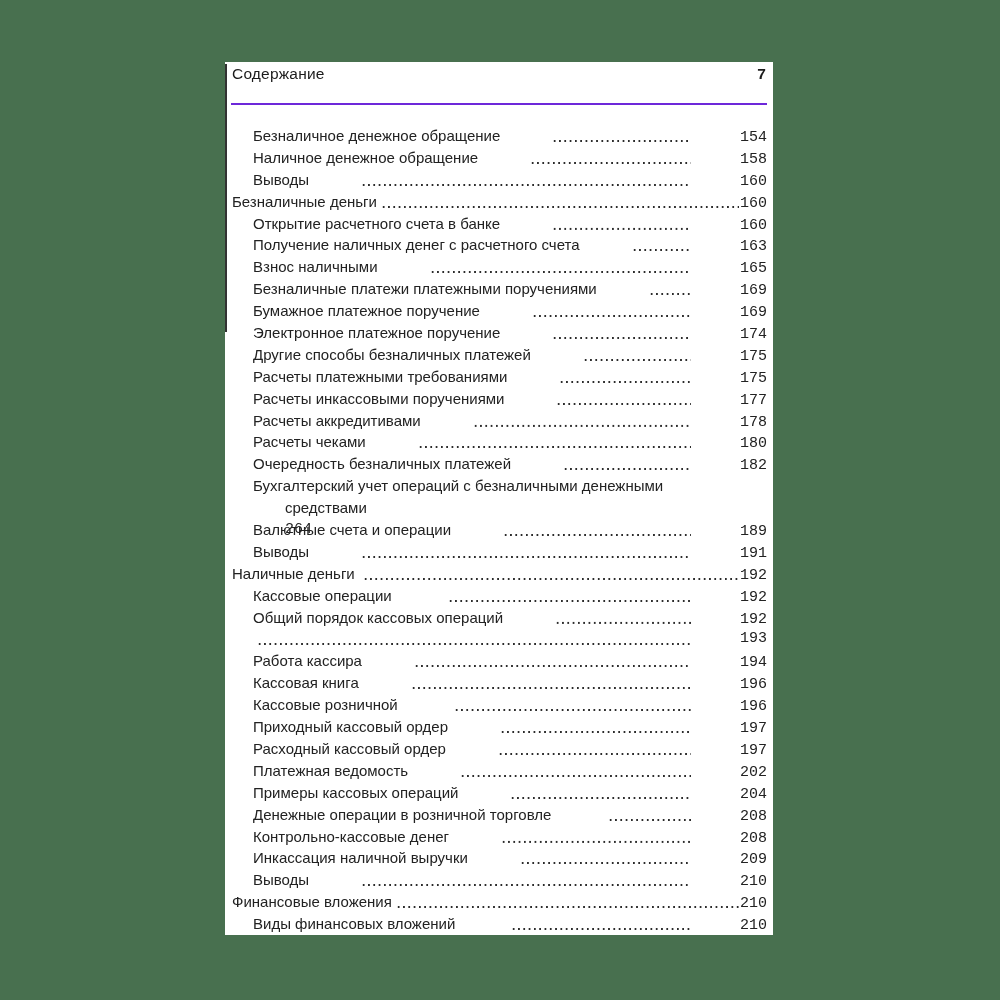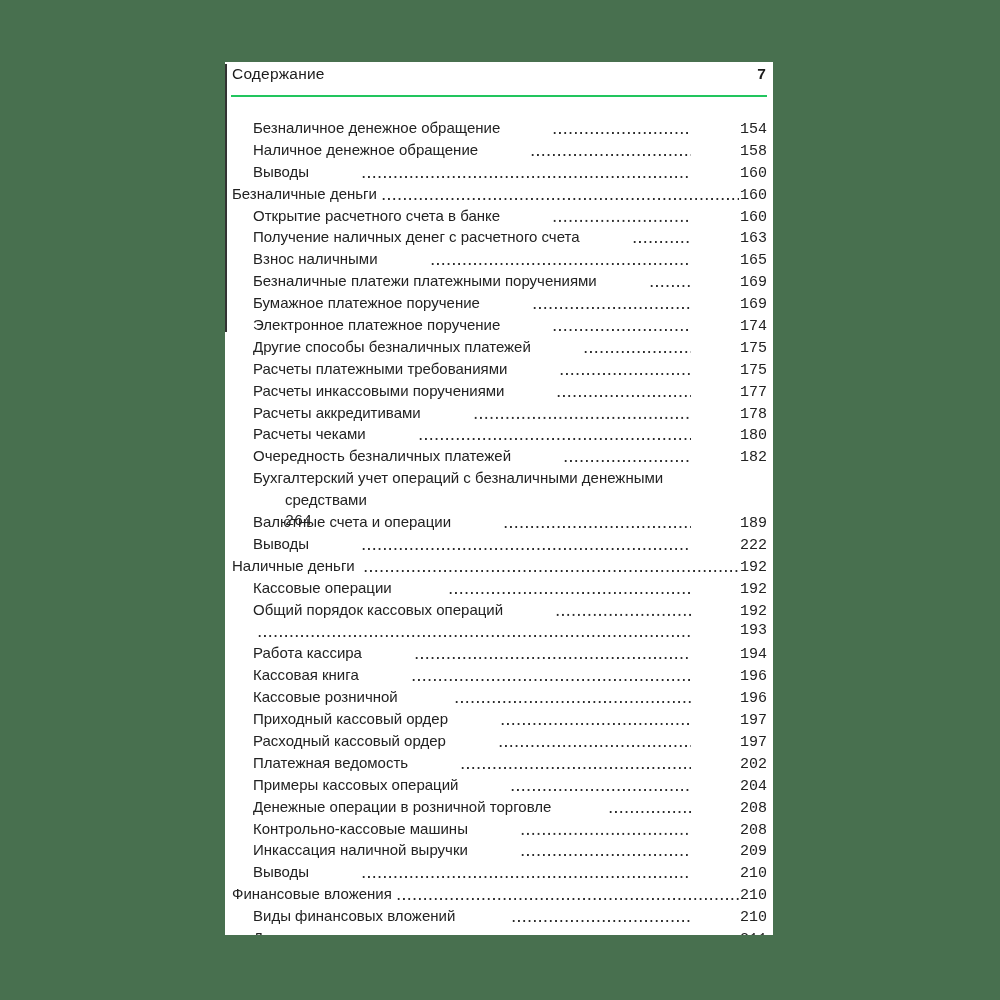--- a/index.html
+++ b/index.html
@@ -32,22 +32,22 @@
     height: 268px;
     background: #333333;
   }
   .page-header {
     display: flex;
     justify-content: space-between;
     align-items: baseline;
     font-size: 15.5px;
     letter-spacing: 0.2px;
     color: #1b1b1b;
-    padding: 1px 1px 12px 1px;
-    border-bottom: 2px solid #22c55e;
+    padding: 1px 1px 20px 1px;
+    border-bottom: 2px solid #6d28d9;
   }
   .header-page {
     font-weight: 700;
   }
   .toc-list {
     margin-top: 20px;
     font-size: 15px;
     color: #222222;
   }
   .toc-row {
@@ -174,21 +174,21 @@
         <span class="toc-page">264</span>
       </div>
       <div class="toc-row level-1">
         <span class="toc-title">Валютные счета и операции</span>
         <span class="toc-dots"></span>
         <span class="toc-page">189</span>
       </div>
       <div class="toc-row level-1">
         <span class="toc-title">Выводы</span>
         <span class="toc-dots"></span>
-        <span class="toc-page">222</span>
+        <span class="toc-page">191</span>
       </div>
       <div class="toc-row level-0">
         <span class="toc-title">Наличные деньги </span>
         <span class="toc-dots"></span>
         <span class="toc-page">192</span>
       </div>
       <div class="toc-row level-1">
         <span class="toc-title">Кассовые операции </span>
         <span class="toc-dots"></span>
         <span class="toc-page">192</span>
@@ -236,21 +236,21 @@
         <span class="toc-title">Примеры кассовых операций</span>
         <span class="toc-dots"></span>
         <span class="toc-page">204</span>
       </div>
       <div class="toc-row level-1">
         <span class="toc-title">Денежные операции в розничной торговле </span>
         <span class="toc-dots"></span>
         <span class="toc-page">208</span>
       </div>
       <div class="toc-row level-1">
-        <span class="toc-title">Контрольно-кассовые машины</span>
+        <span class="toc-title">Контрольно-кассовые денег</span>
         <span class="toc-dots"></span>
         <span class="toc-page">208</span>
       </div>
       <div class="toc-row level-1">
         <span class="toc-title">Инкассация наличной выручки</span>
         <span class="toc-dots"></span>
         <span class="toc-page">209</span>
       </div>
       <div class="toc-row level-1">
         <span class="toc-title">Выводы</span>

